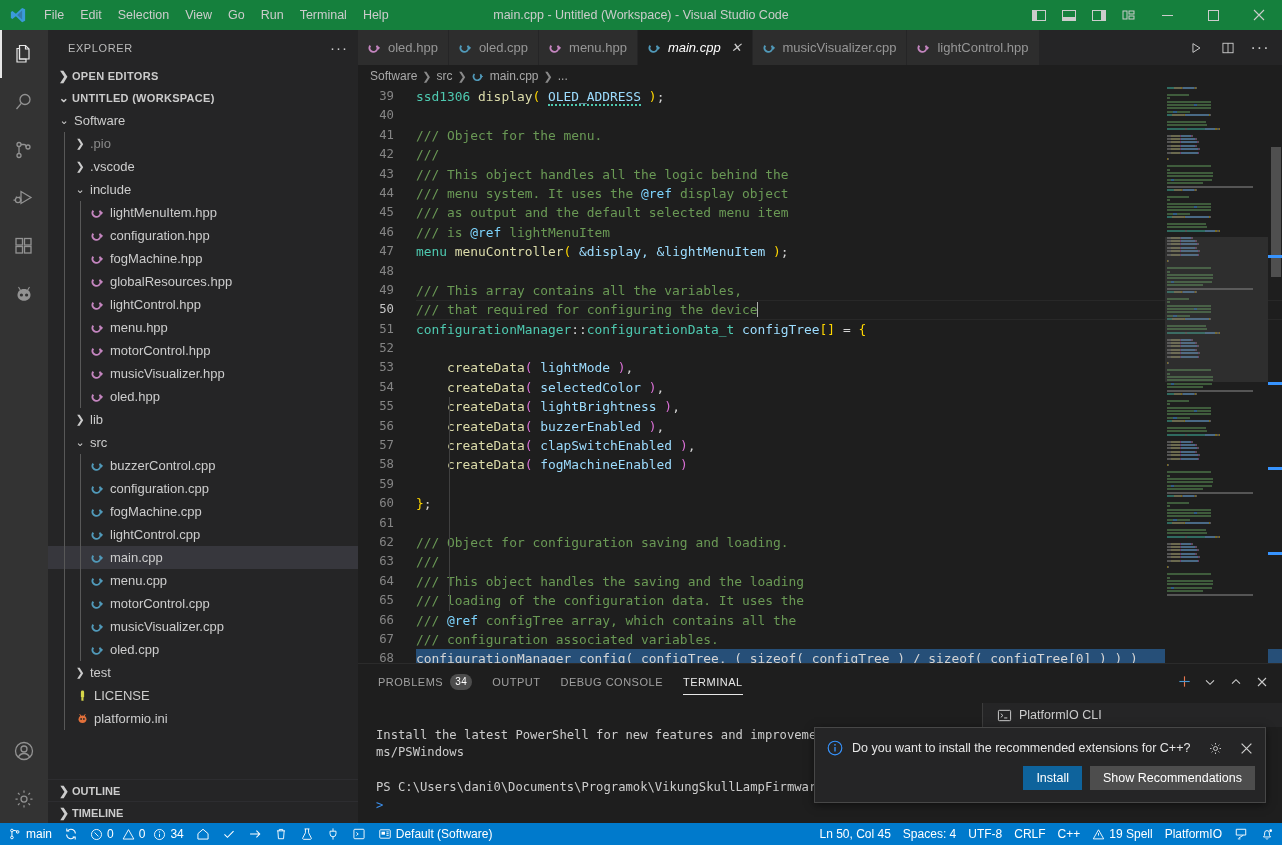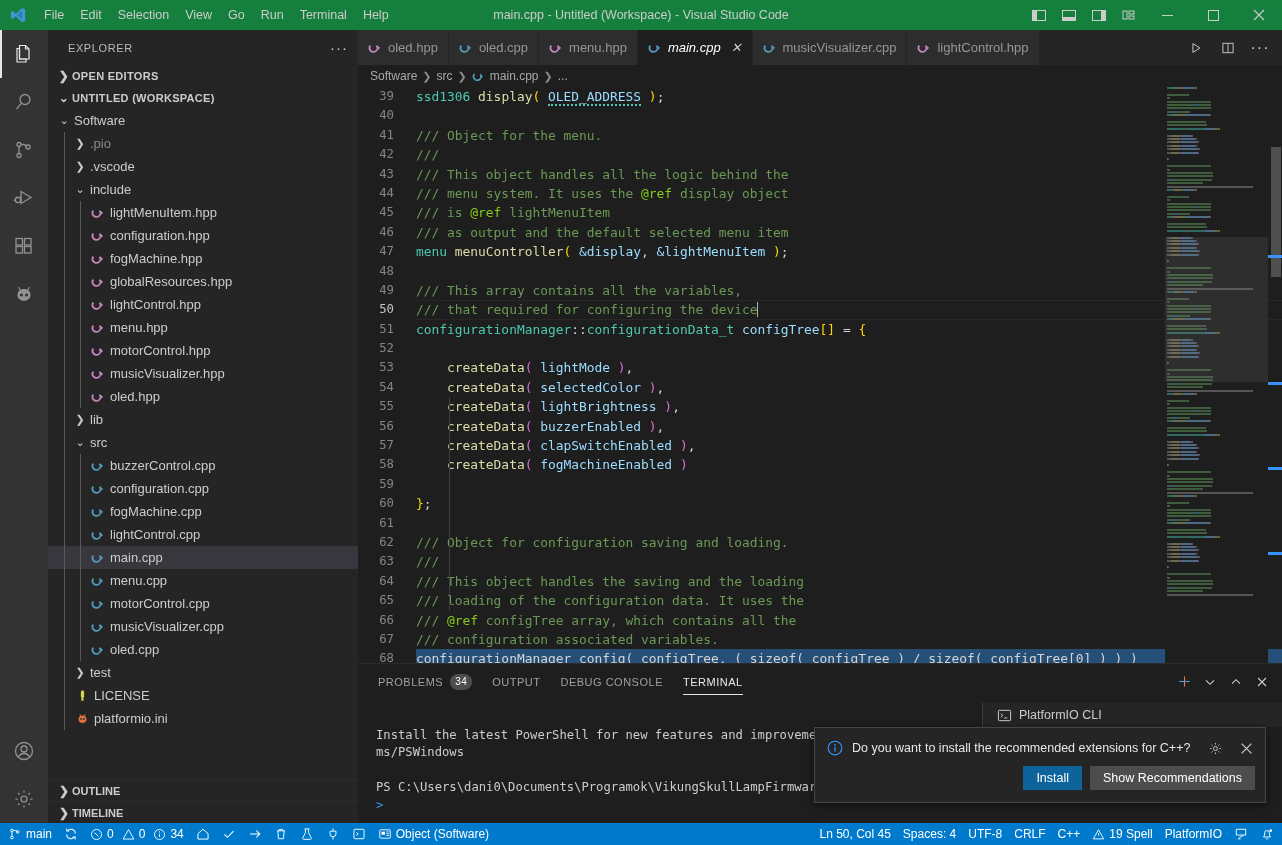--- a/index.html
+++ b/index.html
@@ -112,21 +112,21 @@
   }
   .ln.cur { color: #c6c6c6; }
   .codecol { flex: 1 1 auto; position: relative; overflow: hidden; }
   .cl {
     height: 19.4px; line-height: 19.4px; font-family: "DejaVu Sans Mono", monospace;
     font-size: 12.9px; white-space: pre; color: #d4d4d4;
   }
   .cl.hl { background: #1e1e1e; box-shadow: inset 0 1px 0 #282828, inset 0 -1px 0 #282828; }
   .cl.sel { background: #264f78; }
   .cm { color: #6a9955; }
-  .cm-tag { color: #84cc16; }
+  .cm-tag { color: #7dd3fc; }
   .ty { color: #4ec9b0; }
   .fn { color: #dcdcaa; }
   .vr { color: #9cdcfe; }
   .pn1 { color: #ffd700; }
   .pn2 { color: #da70d6; }
   .op { color: #d4d4d4; }
   .err-sq { border-bottom: 2px dotted #4ec9b0; }
   .caret {
     display:inline-block; width:1px; height:15px; background:#aeafad; vertical-align:-3px;
   }
@@ -771,22 +771,22 @@
               <div class="ln">68</div>
             </div>
           <div class="codecol" id="codecol">
             <div class="indentline" style="left:33px; top:310px; height:214px;"></div>
           <div class="cl"><span class="ty">ssd1306 </span><span class="fn">display</span><span class="pn1">(</span><span class="op"> </span><span class="vr err-sq">OLED_ADDRESS</span><span class="op"> </span><span class="pn1">)</span><span class="op">;</span></div>
               <div class="cl"></div>
               <div class="cl"><span class="cm">/// Object for the menu.</span></div>
               <div class="cl"><span class="cm">///</span></div>
               <div class="cl"><span class="cm">/// This object handles all the logic behind the</span></div>
               <div class="cl"><span class="cm">/// menu system. It uses the </span><span class="cm-tag">@ref</span><span class="cm"> display object</span></div>
+              <div class="cl"><span class="cm">/// as output and the default selected menu item</span></div>
               <div class="cl"><span class="cm">/// is </span><span class="cm-tag">@ref</span><span class="cm"> lightMenuItem</span></div>
-              <div class="cl"><span class="cm">/// as output and the default selected menu item</span></div>
               <div class="cl"><span class="ty">menu </span><span class="fn">menuController</span><span class="pn1">(</span><span class="vr"> &amp;display, &amp;lightMenuItem </span><span class="pn1">)</span><span class="op">;</span></div>
               <div class="cl"></div>
               <div class="cl"><span class="cm">/// This array contains all the variables,</span></div>
               <div class="cl hl"><span class="cm">/// that required for configuring the device</span><span class="caret"></span></div>
               <div class="cl"><span class="ty">configurationManager</span><span class="op">::</span><span class="ty">configurationData_t</span><span class="vr"> configTree</span><span class="pn1">[]</span><span class="op"> = </span><span class="pn1">{</span></div>
               <div class="cl"></div>
               <div class="cl"><span class="op">    </span><span class="fn">createData</span><span class="pn2">(</span><span class="vr"> lightMode </span><span class="pn2">)</span><span class="op">,</span></div>
               <div class="cl"><span class="op">    </span><span class="fn">createData</span><span class="pn2">(</span><span class="vr"> selectedColor </span><span class="pn2">)</span><span class="op">,</span></div>
               <div class="cl"><span class="op">    </span><span class="fn">createData</span><span class="pn2">(</span><span class="vr"> lightBrightness </span><span class="pn2">)</span><span class="op">,</span></div>
               <div class="cl"><span class="op">    </span><span class="fn">createData</span><span class="pn2">(</span><span class="vr"> buzzerEnabled </span><span class="pn2">)</span><span class="op">,</span></div>
@@ -1397,21 +1397,21 @@
       </span>
     </div>
     <div class="sb-item">
       <span>
         <svg width="14" height="14" viewBox="0 0 16 16" fill="none" stroke="#ffffff" stroke-width="1.05">
             <rect x="2" y="3.2" width="12" height="9.6" rx="1"></rect>
             <rect x="4" y="5.4" width="4" height="3.4" fill="#ffffff" stroke="none"></rect>
             <path d="M9.6 5.6h2.6M9.6 7.6h2.6M9.6 9.6h2.6"></path>
           </svg>
       </span>
-      <span>Object (Software)</span>
+      <span>Default (Software)</span>
     </div>
 
     <div class="sb-right">
       <div class="sb-item">Ln 50, Col 45</div>
       <div class="sb-item">Spaces: 4</div>
       <div class="sb-item">UTF-8</div>
       <div class="sb-item">CRLF</div>
       <div class="sb-item">C++</div>
       <div class="sb-item">
         <span>

